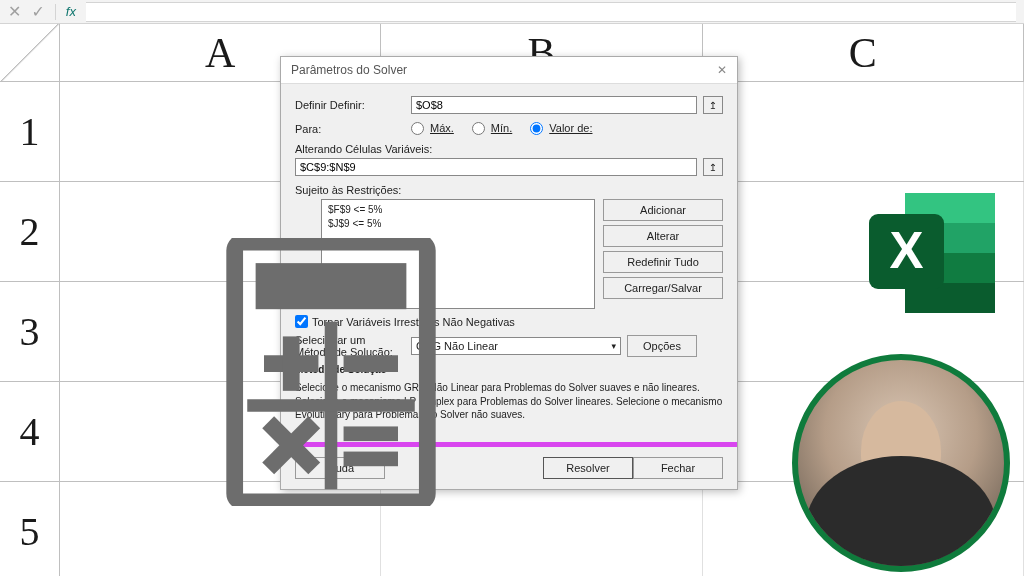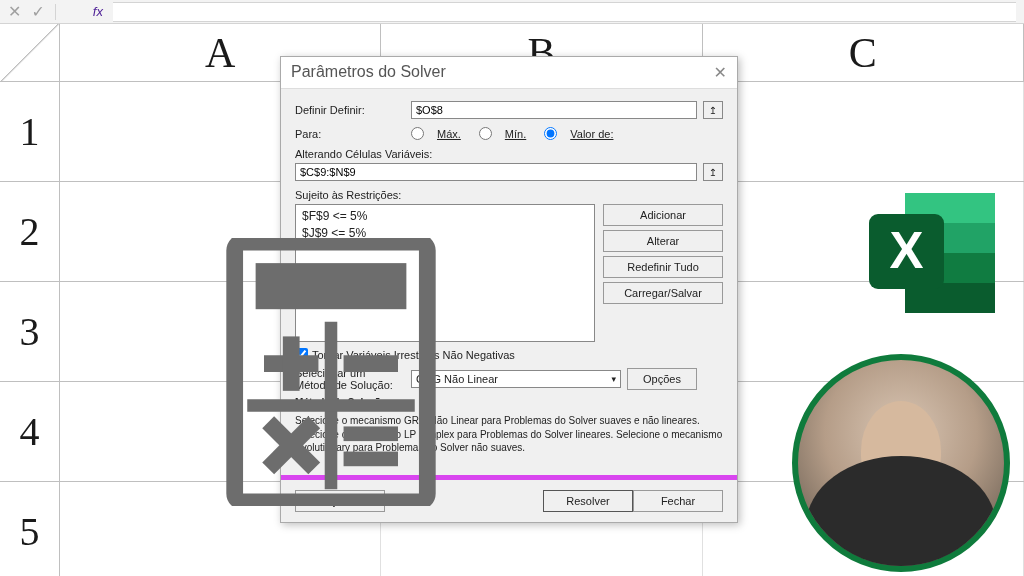--- a/index.html
+++ b/index.html
@@ -22,21 +22,21 @@
     top: 0; left: 0; right: 0;
     height: 24px;
     background: #f3f3f3;
     border-bottom: 1px solid #d4d4d4;
     display: flex;
     align-items: center;
     padding: 0 8px;
     gap: 10px;
     color: #a0a0a0;
   }
-  .formula-bar .fx-icon { color: #4c1d95; font-style: italic; font-size: 13px; margin-left: 27px; }
+  .formula-bar .fx-icon { color: #0f766e; font-style: italic; font-size: 13px; }
   .formula-bar .sep { width:1px; height:16px; background:#d4d4d4; }
   .formula-input {
     flex: 1;
     height: 20px;
     background: #fff;
     border: 1px solid #d4d4d4;
     border-left: none; border-right: none;
   }
   .green-triangle {
     position: absolute;
@@ -103,21 +103,21 @@
     background: #f0f0f0;
     border: 1px solid #aaa;
     box-shadow: 2px 2px 8px rgba(0,0,0,.25);
     z-index: 5;
     font-size: 11px;
     color: #222;
   }
   .dlg-title {
     padding: 6px 10px;
     color: #555;
-    font-size: 16px;
+    font-size: 12px;
     background: #fff;
     border-bottom: 1px solid #ddd;
     display: flex;
     justify-content: space-between;
   }
   .dlg-close { color: #888; cursor: default; }
   .dlg-body { padding: 12px 14px 10px; }
   .frow { display: flex; align-items: center; margin-bottom: 8px; gap: 6px; }
   .lbl { width: 110px; }
   .txtin {
@@ -129,31 +129,32 @@
   }
   .w-obj { flex: 1; }
   .refbtn {
     width: 20px; height: 18px;
     border: 1px solid #888;
     background: #f0f0f0;
     font-size: 10px;
     display:flex;align-items:center;justify-content:center;
   }
   .radio-row { display:flex; align-items:center; gap: 18px; margin-left: 0; }
-  .radio-row label { display:flex; align-items:center; gap:13px; }
+  .radio-row label { display:flex; align-items:flex-start; gap:6px; }
   .radio-row input[type=radio]{ margin:0; }
   .val-in { width: 140px; }
   .sec-lbl { margin: 6px 0 3px; }
   .listbox {
     background:#fff; border:1px solid #888;
-    width: 300px; height: 138px;
+    width: 300px; height: 110px;
     padding: 3px 6px;
     font-family: "Segoe UI", sans-serif;
-    font-size: 12px;
+    font-size: 10px;
     line-height: 1.4;
+    margin-left: 26px;
   }
   .btncol {
     display:inline-flex; flex-direction:column; gap:4px;
     vertical-align: top; margin-left: 8px;
   }
   .winbtn {
     width: 120px;
     padding: 4px 6px;
     background: #f0f0f0;
     border: 1px solid #999;

